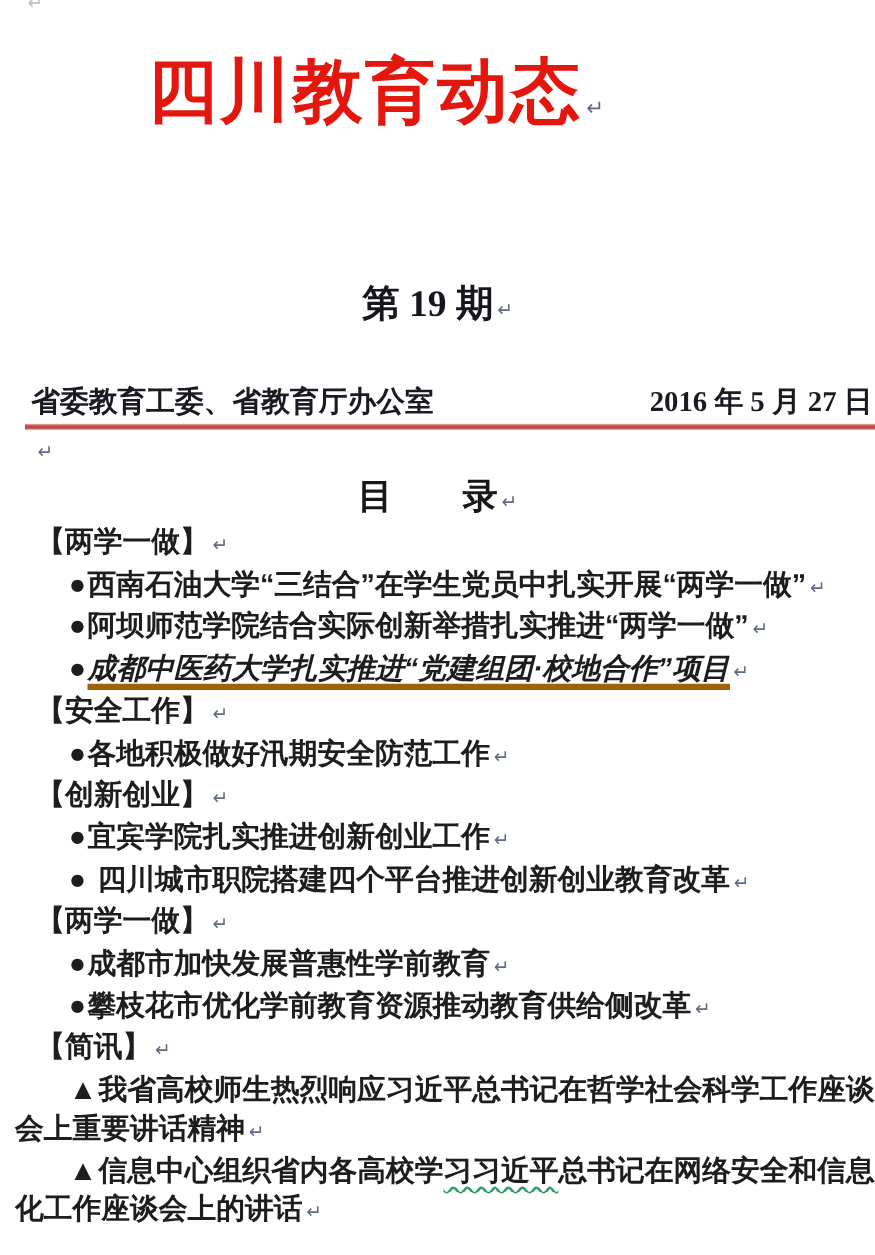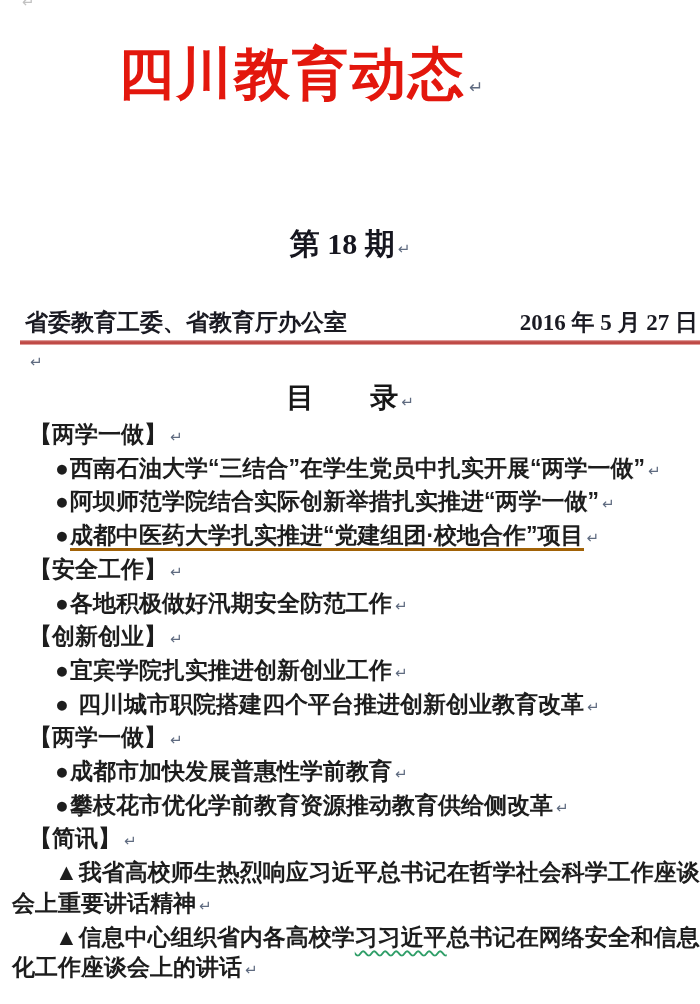--- a/index.html
+++ b/index.html
@@ -52,21 +52,21 @@
   .toc{margin-top:0;}
   .line{
     font-size:23px;line-height:30.7px;font-weight:bold;
     white-space:nowrap;color:#1d1d1d;
   }
   .sec{padding-left:29px;}
   .it{padding-left:55px;}
   .wrap{padding-left:12px;}
   .mk{margin-right:1px;}
   .t.gap{margin-left:8px;}
-  .redline{border-bottom:3px solid #a16207;}
+  .redline{border-bottom:5px solid #a16207;font-style:italic;}
   .squiggle{
     text-decoration-line:underline;
     text-decoration-style:wavy;
     text-decoration-color:#2f9e68;
     text-decoration-thickness:2px;
     text-underline-offset:5px;
   }
   .pmark{
     font-size:15px;color:#5f6b80;margin-left:3px;font-weight:normal;
     font-family:"DejaVu Sans",sans-serif;
@@ -75,21 +75,21 @@
 </style>
 </head>
 <body>
 
 <div class="page">
 
   <div class="smudge">↵</div>
 
   <div class="title-row"><span class="doc-title">四川教育动态</span><span class="pmark big">↵</span></div>
 
-  <div class="issue-row"><span>第 18 期</span><span class="pmark">↵</span></div>
+  <div class="issue-row"><span>第 19 期</span><span class="pmark">↵</span></div>
 
   <div class="pub-row">
     <span class="pub-name">省委教育工委、省教育厅办公室</span>
     <span class="pub-date">2016 年 5 月 27 日</span>
   </div>
 
   <div class="red-rule"></div>
 
   <div class="empty-line"><span class="pmark">↵</span></div>
 

